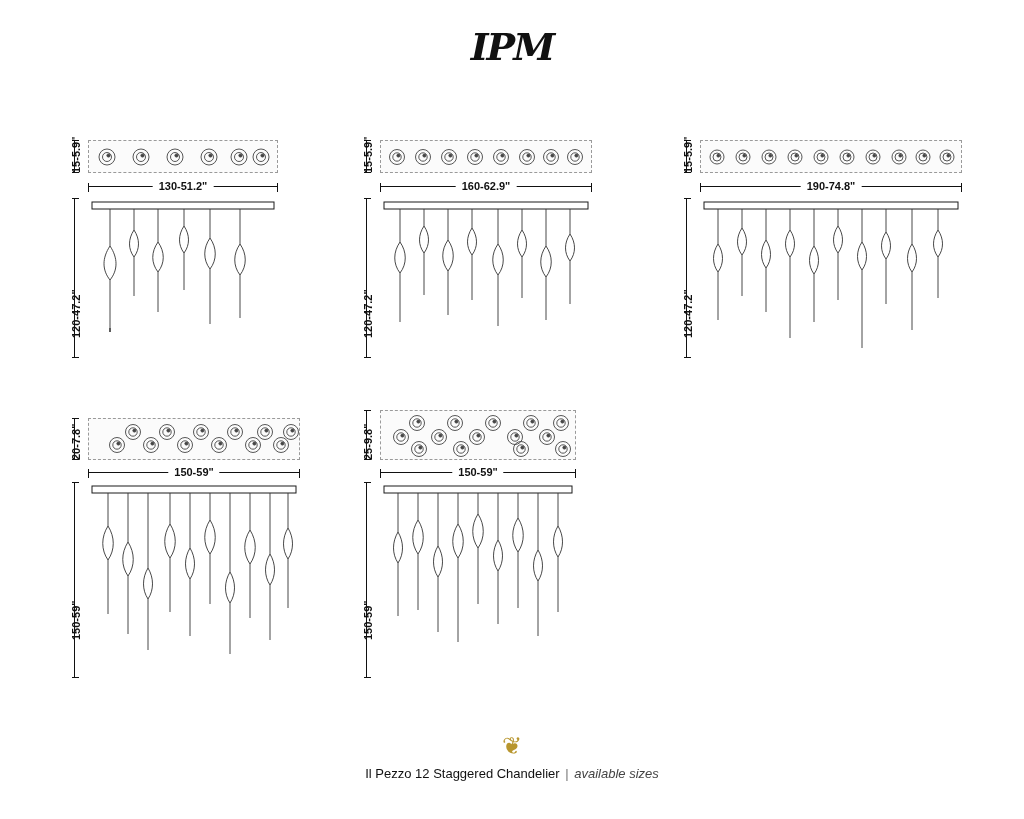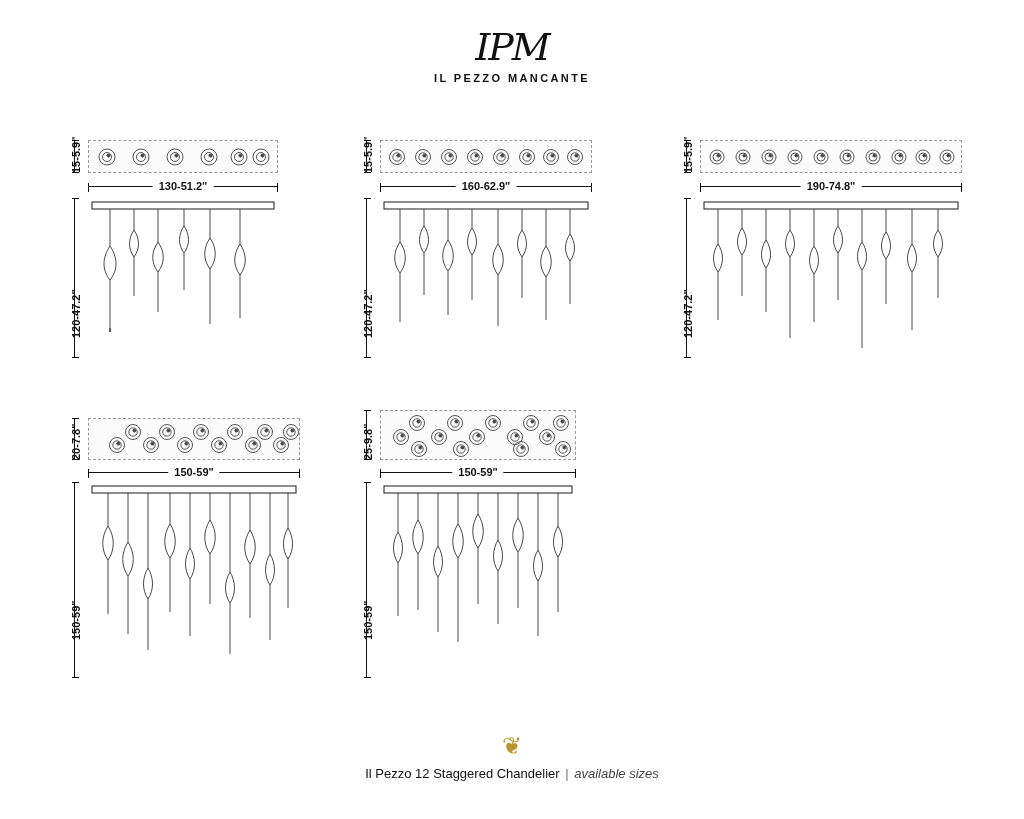--- a/index.html
+++ b/index.html
@@ -19,21 +19,21 @@
   
   .logo-block {
     position: absolute;
     top: 26px;
     left: 0;
     width: 100%;
     text-align: center;
   }
   .logo-mark {
     font-family: "DejaVu Serif", serif;
-    font-weight: 400;
+    font-weight: 700;
     font-size: 38px;
     letter-spacing: -2px;
     line-height: 42px;
     color: #111;
     font-style: italic;
   }
   .logo-text {
     margin-top: 4px;
     font-size: 11px;
     letter-spacing: 2.4px;
@@ -137,21 +137,20 @@
   }
   .footer-caption .bold { font-weight: 400; }
   .footer-caption .sep { color: #777; padding: 0 2px; }
   .footer-caption .ital { font-style: italic; color: #444; margin-top: 38px; }
 </style>
 </head>
 <body>
 
 <div class="logo-block">
   <div class="logo-mark">IPM</div>
-  <div class="logo-text">IL PEZZO MANCANTE</div>
 </div>
 
 <div class="sheet">
 
   <div class="fig" style="left:88px; top:140px; width:190px;">
 
     <div class="plan" style="left:0; top:0; width:190px; height:33px;">
       <svg width="188" height="31" viewBox="0 0 188 31">
         <g fill="none" stroke="#444" stroke-width="0.9">
           <g>

